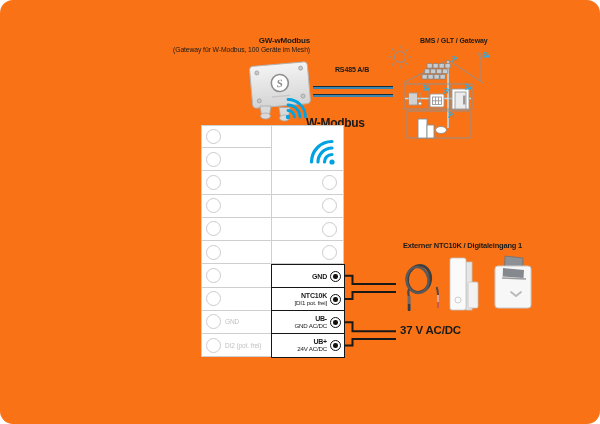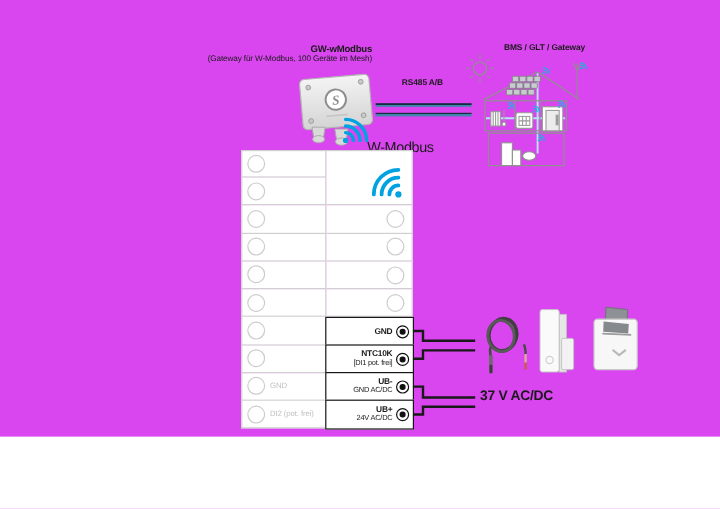--- a/index.html
+++ b/index.html
@@ -1,39 +1,39 @@
 <!DOCTYPE html>
 <html><head>
 <meta charset="utf-8">
 <style>
   html,body { margin:0; padding:0; background:#ffffff; }
   .canvas {
-    position:relative; width:600px; height:364px; background:#d946ef; overflow:hidden;
-    font-family:"Liberation Sans", sans-serif; color:#1a1a1a;
+    position:relative; width:600px; height:424px; background:#f97316; overflow:hidden;
+    font-family:"Liberation Sans", sans-serif; color:#1a1a1a;border-radius:13px;
   }
   .abs { position:absolute; }
 
   
   .gw-title   { left:160px; top:36px; width:150px; text-align:right; font-size:8px; font-weight:bold; letter-spacing:-0.2px; }
   .gw-subtitle{ left:148px; top:46px; width:162px; text-align:right; font-size:6.8px; letter-spacing:-0.1px; }
 
   .device { left:246px; top:57px; width:70px; height:67px; }
 
   
   .rs485-label { left:311px; top:66px; width:82px; text-align:center; font-size:7px; font-weight:bold; letter-spacing:-0.1px; }
   .bus-line { left:313px; width:80px; height:3px;
     background:linear-gradient(to bottom, #112e3d 0 45%, #3f85ad 45% 100%); }
   .bus-line.a { top:86px; }
   .bus-line.b { top:94px; }
 
   
   .bms-label { left:420px; top:37px; font-size:7px; font-weight:bold; letter-spacing:-0.1px; }
   .house { left:383px; top:40px; width:120px; height:105px; }
 
-  .wmodbus { left:306px; top:116px; font-size:12px; font-weight:normal; letter-spacing:-0.3px; }
+  .wmodbus { left:306px; top:116px; font-size:12px; font-weight:bold; letter-spacing:-0.3px; }
 
   
   .tblock { left:201px; top:125px; width:143px; height:233px; }
   .lcol { position:absolute; left:0; top:0; width:71px; }
   .lcell { box-sizing:border-box; height:23.23px; border:solid #cfcfcf; border-width:0 1px 1px 1px;
            display:flex; align-items:center; background:#fff; }
   .lcell:first-child { border-top:1px solid #cfcfcf; }
   .circ { width:13px; height:13px; border:1.2px solid #cccccc; border-radius:50%; background:#fff; flex:none; }
   .lcell .circ { margin-left:4px; }
   .lcell .lbl { font-size:6.5px; color:#c2c2c2; margin-left:4px; letter-spacing:-0.1px; }
@@ -285,20 +285,21 @@
 
   <svg class="abs wires" viewBox="0 0 58 100">
     <g stroke="#191919" stroke-width="2" fill="none">
       <path d="M0,20.8 H8.5 V29 H52"></path>
       <path d="M0,44 H8.5 V37 H52"></path>
       <path d="M0,67.2 H8.5 V76.2 H52"></path>
       <path d="M0,90.4 H8.5 V84 H52"></path>
     </g>
   </svg>
 
+  <div class="abs sensors-label">Externer NTC10K / Digitaleingang 1</div>
   <svg class="abs sensors" viewBox="0 0 140 70">
 
     <g>
       <ellipse cx="19" cy="27" rx="11.5" ry="13.5" fill="none" stroke="#3f3f3f" stroke-width="3" transform="rotate(12 19 27)"></ellipse>
       <ellipse cx="17.5" cy="28" rx="11" ry="13" fill="none" stroke="#5a5a5a" stroke-width="2.4" transform="rotate(-8 17.5 28)"></ellipse>
       <path d="M9,37 C7.5,40 8.5,42 9,45" stroke="#4a4a4a" stroke-width="2.2" fill="none"></path>
       <path d="M36.5,35 C38,38 38,40 38,43.5" stroke="#4a4a4a" stroke-width="2" fill="none"></path>
       <rect x="7.6" y="44" width="3" height="15" rx="1" fill="#6b6b6b"></rect>
       <rect x="7.9" y="52" width="2.4" height="7" fill="#3c3c3c"></rect>
       <rect x="37" y="43" width="2" height="8" fill="#e0a8a0"></rect>

